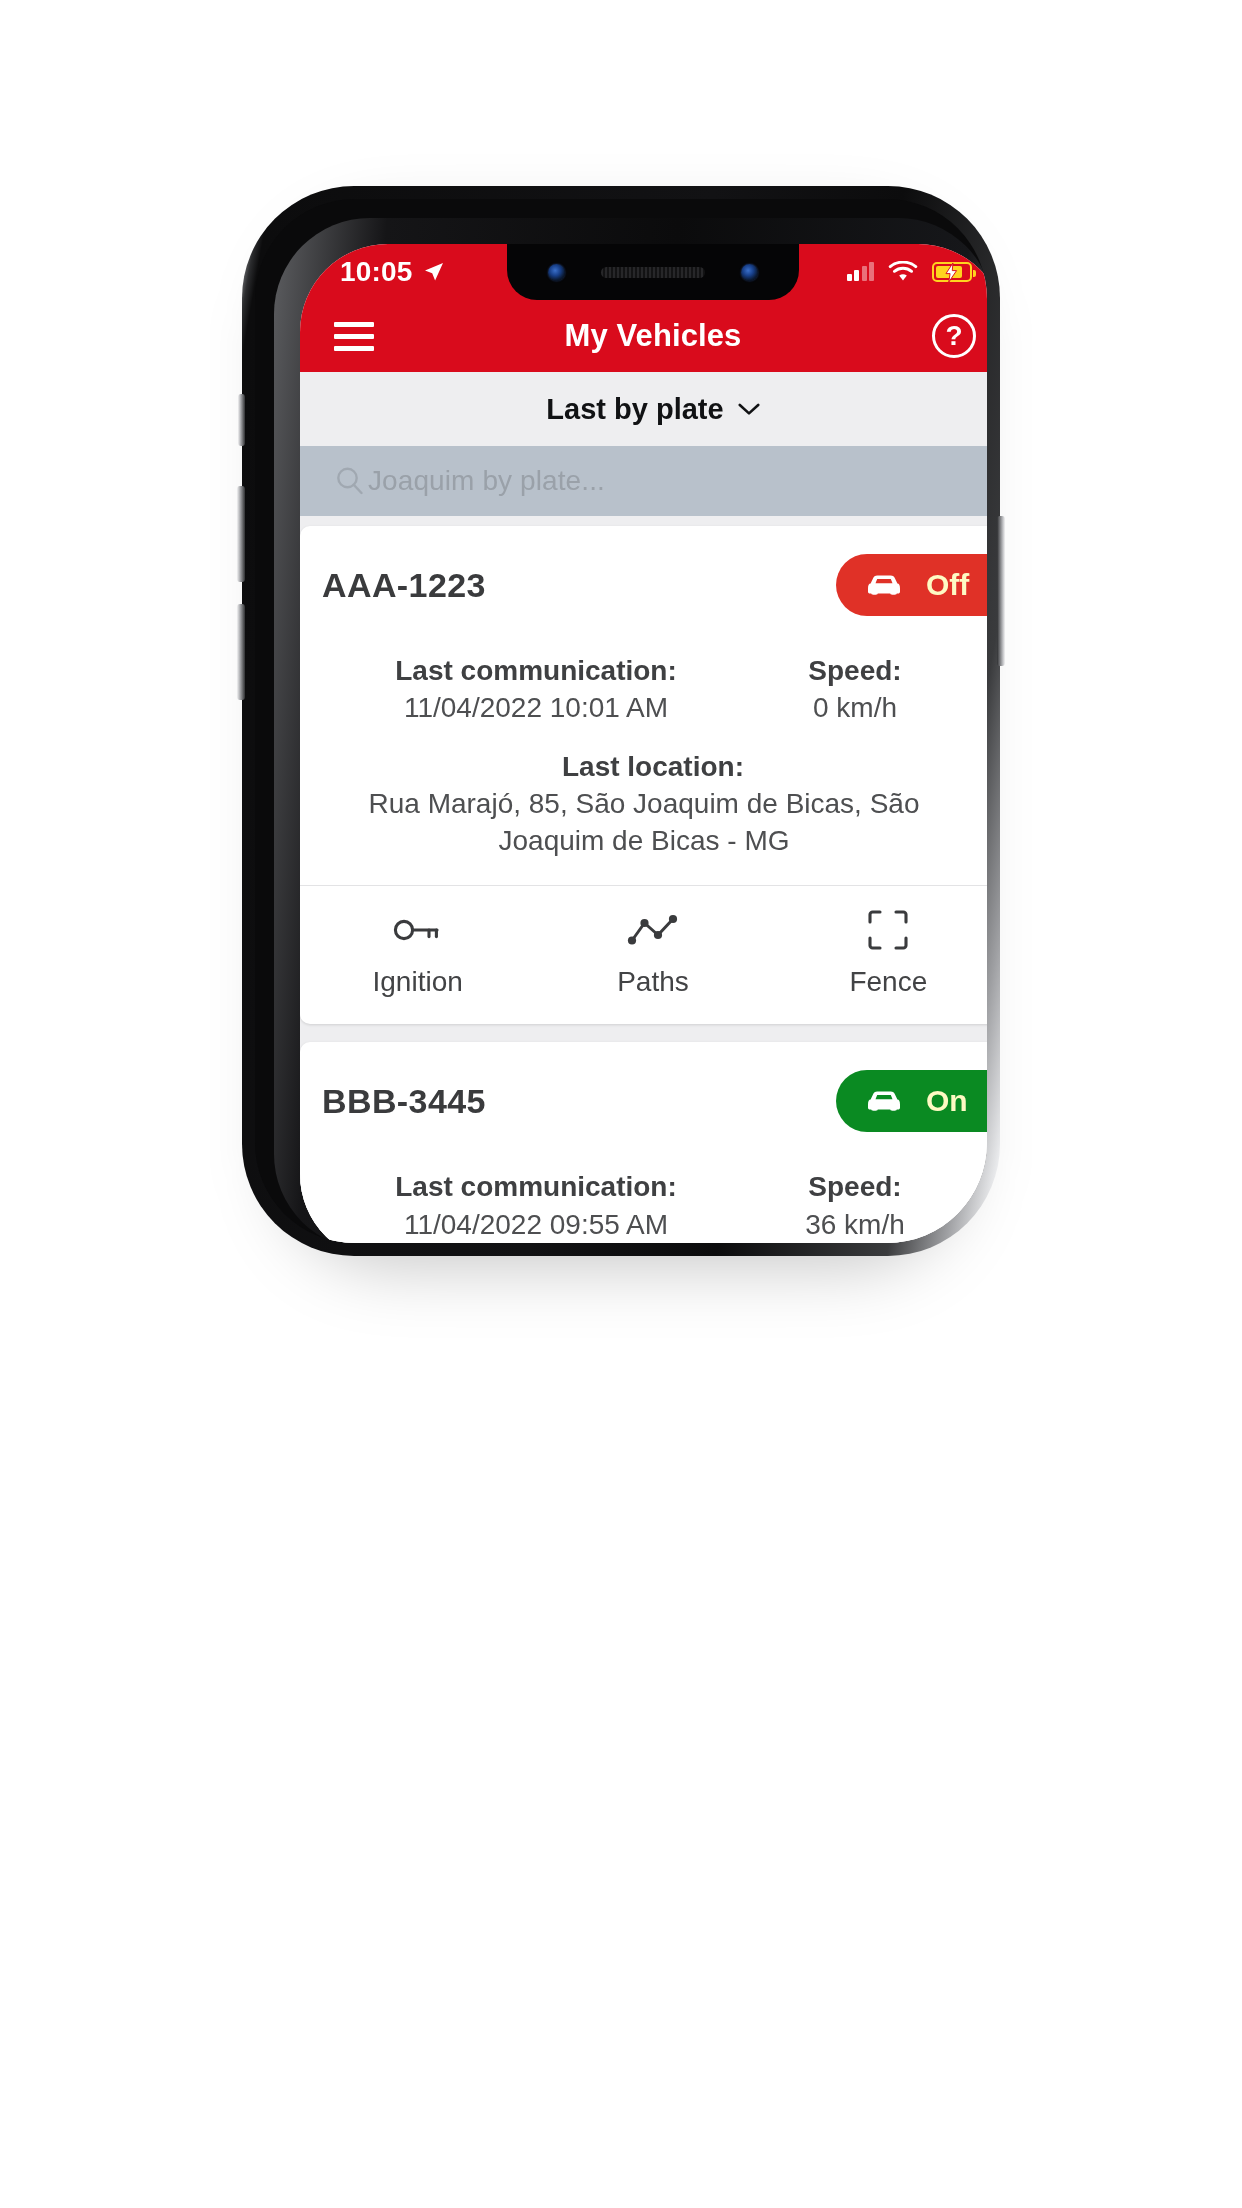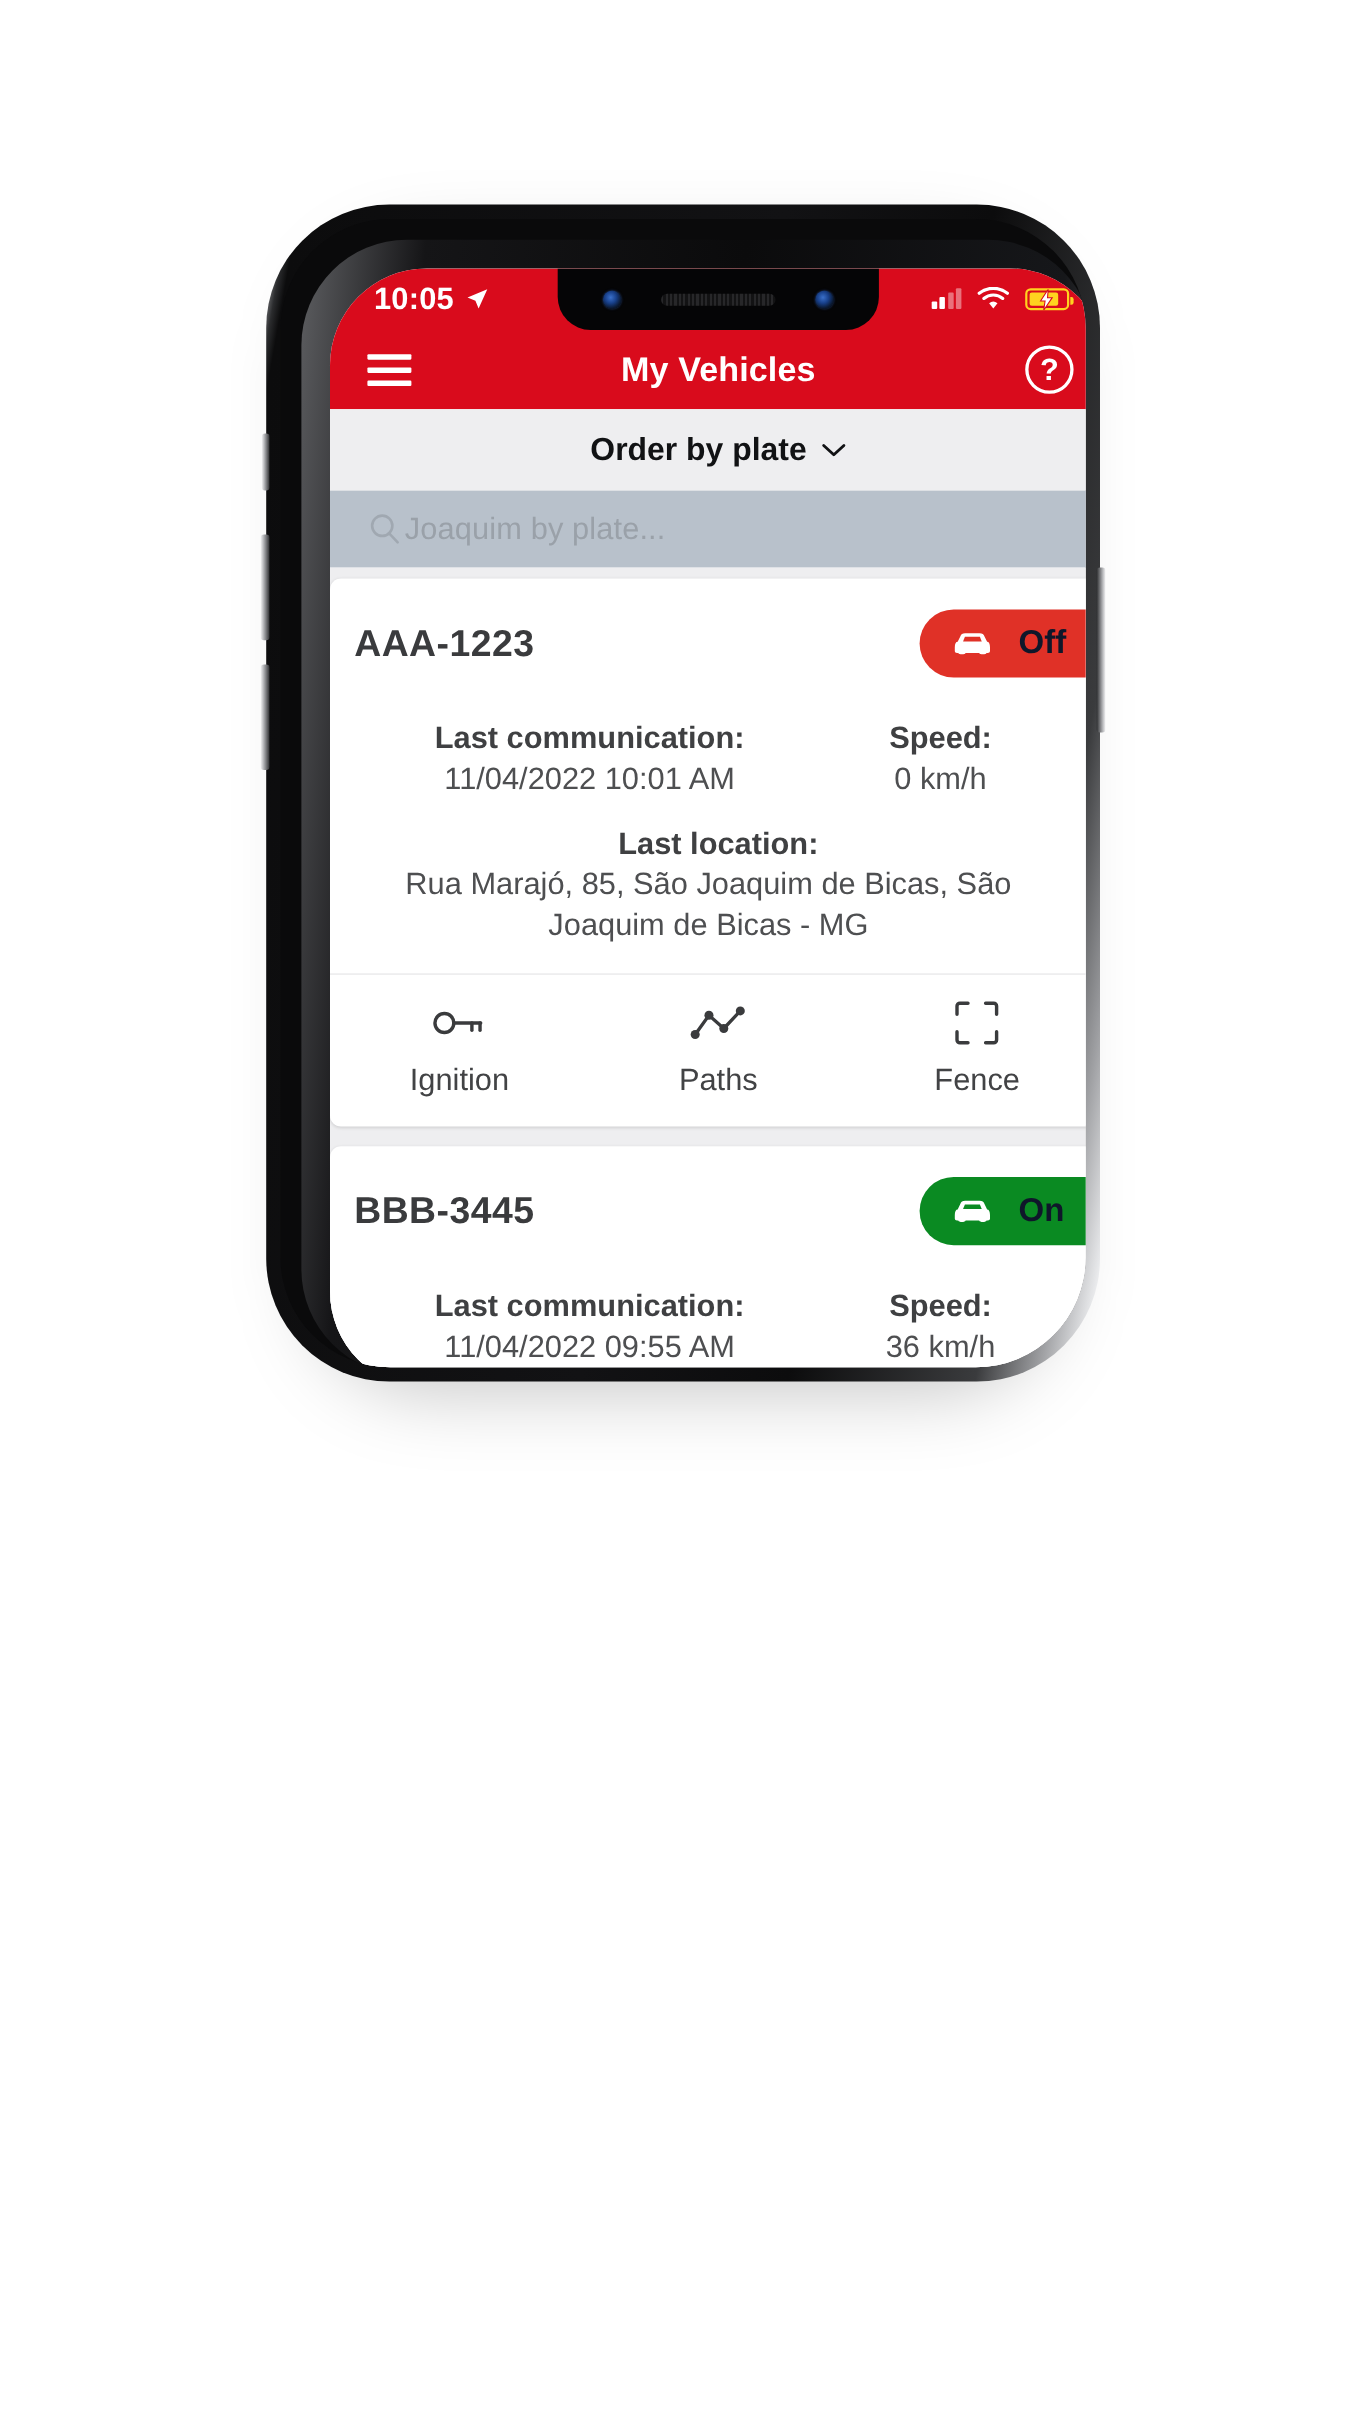--- a/index.html
+++ b/index.html
@@ -249,21 +249,21 @@
     display: flex; align-items: center; gap: 22px;
     height: 62px;
     padding: 0 60px 0 28px;
     border-radius: 31px;
     margin-right: -60px;       
     min-width: 230px;
   }
   .status-pill.off { background: #e03127; }
   .status-pill.on  { background: #0a8a22; }
   .pill-car { width: 40px; height: 26px; flex: 0 0 auto; }
-  .pill-text { color:#0f172a; font-size: 30px; font-weight: 700; }
+  .pill-text { color:#fef9c3; font-size: 30px; font-weight: 700; }
 
   .card-body { padding: 0 34px 26px 34px; }
   .row2 { display: flex; margin-top: 13px; }
   .col-a { width: 404px; }
   .col-b { flex: 1; }
   .lbl { font-size: 28px; font-weight: 700; color: #3f4042; line-height: 1.3; }
   .val { font-size: 28px; color: #4e4f51; line-height: 1.35; font-weight: 400; }
   .loc-block { margin-top: 22px; }
   .loc-val { font-size: 28px; color: #4e4f51; line-height: 1.32; max-width: 620px; }
 
@@ -352,21 +352,21 @@
               <div class="hamburger">
                 <span></span>
                   <span></span>
                   <span></span>
               </div>
               <div class="appbar-title">My Vehicles</div>
               <div class="help-icon">?</div>
             </div>
 
             <div class="orderbar">
-              <span class="orderbar-label">Order by plate</span>
+              <span class="orderbar-label">Last by plate</span>
               <svg class="chev" viewBox="0 0 22 13">
                 <path d="M1.8 2 L11 10.4 L20.2 2" stroke="#111214" stroke-width="2.6" fill="none" stroke-linecap="round" stroke-linejoin="round"></path>
               </svg>
             </div>
 
             <div class="searchbar">
               <svg class="search-icon" viewBox="0 0 32 32">
                 <circle cx="13.5" cy="13" r="9.2" stroke="#8e959d" stroke-width="2.4" fill="none"></circle>
                 <path d="M19.6 19.6 L27.5 28" stroke="#8e959d" stroke-width="2.4" stroke-linecap="round"></path>
               </svg>

